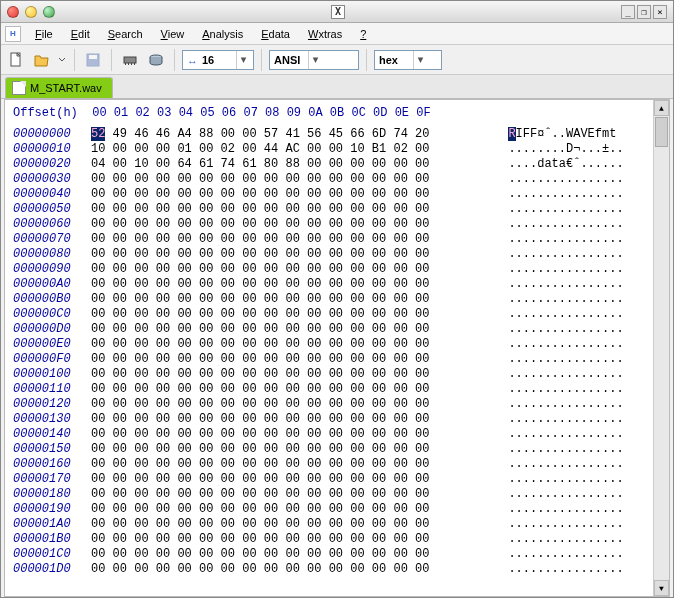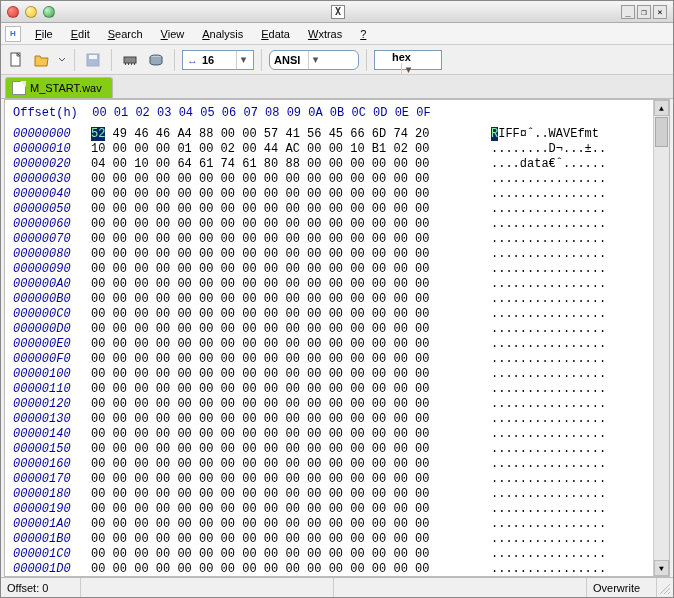--- a/index.html
+++ b/index.html
@@ -29,22 +29,22 @@
   .tab { background:#84cc16;border:1px solid #bbb;border-bottom:none;padding:3px 10px 3px 6px;font-size:11px;display:flex;align-items:center;gap:4px;border-radius:3px 3px 0 0;}
   .fileicon{width:14px;height:14px;background:#fff;border:1px solid #888;position:relative;}
   .fileicon:before{content:'';position:absolute;right:-1px;top:-1px;border:3px solid #e8e8e8;border-left-color:transparent;border-bottom-color:transparent;}
 
   .content { flex:1;display:flex;flex-direction:column;background:#fff;border:1px solid #bbb;margin:0 3px;overflow:hidden;}
   .hexview { flex:1;overflow:hidden;position:relative;font-family:'Courier New',monospace;font-size:12px;line-height:15px;display:flex;}
   .hexscroll{flex:1;overflow:hidden;padding:6px 12px 6px 8px;white-space:pre;}
   .header-row{color:#0000a0;}
   .offset{color:#0000a0;font-style:italic;}
   .hexbytes{color:#000;}
-  .ascii{color:#000;}
-  .selbyte{background:#0a246a;color:#86efac;}
+  .ascii{color:#000;text-align:center;}
+  .selbyte{background:#0a246a;color:#f9a8d4;}
   .row{display:flex;}
   .c-off{width:78px;}
   .c-hex{width:400px;}
   .c-asc{flex:1;}
   .vscroll{width:16px;background:#e8e8e8;border-left:1px solid #ccc;position:relative;}
   .vscroll .up,.vscroll .down{height:16px;background:#ddd;border:1px solid #bbb;display:flex;align-items:center;justify-content:center;font-size:8px;}
   .vscroll .down{position:absolute;bottom:0;left:0;right:0;}
   .vscroll .thumb{position:absolute;top:17px;left:1px;right:1px;height:30px;background:#cfcfcf;border:1px solid #aaa;}
 
   .statusbar{height:20px;border-top:1px solid #bbb;background:#f0f0f0;display:flex;align-items:stretch;font-size:11px;}
@@ -129,26 +129,26 @@
           <path d="M2 5 L2 11 A6 2 0 0 0 14 11 L14 5" fill="#9ab" stroke="#456"></path>
         </svg>
     </div>
     <div class="sep"></div>
     <div class="combo" style="min-width:72px;">
       <span style="color:#2a5cd6;padding:0 2px;">↔</span>
       <span class="val">16</span>
       <span class="dd">▾</span>
     </div>
     <div class="sep"></div>
-    <div class="combo" style="min-width:90px;border-radius:6px;">
+    <div class="combo" style="min-width:90px;">
       <span class="val">ANSI</span>
       <span class="dd">▾</span>
     </div>
     <div class="sep"></div>
-    <div class="combo" style="min-width:68px;flex-direction:column;">
+    <div class="combo" style="min-width:68px;">
       <span class="val">hex</span>
       <span class="dd">▾</span>
     </div>
   </div>
 
   <div class="tabbar">
     <div class="tab">
       <span class="fileicon"></span>
       <span>M_START.wav</span>
     </div>
@@ -158,25 +158,14 @@
     <div class="hexview">
       <div class="hexscroll" id="hexbody"><div class="row header-row"><span>Offset(h)  00 01 02 03 04 05 06 07 08 09 0A 0B 0C 0D 0E 0F</span></div><div style="height:6px"></div><div class="row"><span class="c-off offset">00000000</span>  <span class="c-hex hexbytes"><span class="selbyte">52</span> 49 46 46 A4 88 00 00 57 41 56 45 66 6D 74 20</span>  <span class="c-asc ascii"><span class="selbyte">R</span>IFF¤ˆ..WAVEfmt </span></div><div class="row"><span class="c-off offset">00000010</span>  <span class="c-hex hexbytes">10 00 00 00 01 00 02 00 44 AC 00 00 10 B1 02 00</span>  <span class="c-asc ascii">........D¬...±..</span></div><div class="row"><span class="c-off offset">00000020</span>  <span class="c-hex hexbytes">04 00 10 00 64 61 74 61 80 88 00 00 00 00 00 00</span>  <span class="c-asc ascii">....data€ˆ......</span></div><div class="row"><span class="c-off offset">00000030</span>  <span class="c-hex hexbytes">00 00 00 00 00 00 00 00 00 00 00 00 00 00 00 00</span>  <span class="c-asc ascii">................</span></div><div class="row"><span class="c-off offset">00000040</span>  <span class="c-hex hexbytes">00 00 00 00 00 00 00 00 00 00 00 00 00 00 00 00</span>  <span class="c-asc ascii">................</span></div><div class="row"><span class="c-off offset">00000050</span>  <span class="c-hex hexbytes">00 00 00 00 00 00 00 00 00 00 00 00 00 00 00 00</span>  <span class="c-asc ascii">................</span></div><div class="row"><span class="c-off offset">00000060</span>  <span class="c-hex hexbytes">00 00 00 00 00 00 00 00 00 00 00 00 00 00 00 00</span>  <span class="c-asc ascii">................</span></div><div class="row"><span class="c-off offset">00000070</span>  <span class="c-hex hexbytes">00 00 00 00 00 00 00 00 00 00 00 00 00 00 00 00</span>  <span class="c-asc ascii">................</span></div><div class="row"><span class="c-off offset">00000080</span>  <span class="c-hex hexbytes">00 00 00 00 00 00 00 00 00 00 00 00 00 00 00 00</span>  <span class="c-asc ascii">................</span></div><div class="row"><span class="c-off offset">00000090</span>  <span class="c-hex hexbytes">00 00 00 00 00 00 00 00 00 00 00 00 00 00 00 00</span>  <span class="c-asc ascii">................</span></div><div class="row"><span class="c-off offset">000000A0</span>  <span class="c-hex hexbytes">00 00 00 00 00 00 00 00 00 00 00 00 00 00 00 00</span>  <span class="c-asc ascii">................</span></div><div class="row"><span class="c-off offset">000000B0</span>  <span class="c-hex hexbytes">00 00 00 00 00 00 00 00 00 00 00 00 00 00 00 00</span>  <span class="c-asc ascii">................</span></div><div class="row"><span class="c-off offset">000000C0</span>  <span class="c-hex hexbytes">00 00 00 00 00 00 00 00 00 00 00 00 00 00 00 00</span>  <span class="c-asc ascii">................</span></div><div class="row"><span class="c-off offset">000000D0</span>  <span class="c-hex hexbytes">00 00 00 00 00 00 00 00 00 00 00 00 00 00 00 00</span>  <span class="c-asc ascii">................</span></div><div class="row"><span class="c-off offset">000000E0</span>  <span class="c-hex hexbytes">00 00 00 00 00 00 00 00 00 00 00 00 00 00 00 00</span>  <span class="c-asc ascii">................</span></div><div class="row"><span class="c-off offset">000000F0</span>  <span class="c-hex hexbytes">00 00 00 00 00 00 00 00 00 00 00 00 00 00 00 00</span>  <span class="c-asc ascii">................</span></div><div class="row"><span class="c-off offset">00000100</span>  <span class="c-hex hexbytes">00 00 00 00 00 00 00 00 00 00 00 00 00 00 00 00</span>  <span class="c-asc ascii">................</span></div><div class="row"><span class="c-off offset">00000110</span>  <span class="c-hex hexbytes">00 00 00 00 00 00 00 00 00 00 00 00 00 00 00 00</span>  <span class="c-asc ascii">................</span></div><div class="row"><span class="c-off offset">00000120</span>  <span class="c-hex hexbytes">00 00 00 00 00 00 00 00 00 00 00 00 00 00 00 00</span>  <span class="c-asc ascii">................</span></div><div class="row"><span class="c-off offset">00000130</span>  <span class="c-hex hexbytes">00 00 00 00 00 00 00 00 00 00 00 00 00 00 00 00</span>  <span class="c-asc ascii">................</span></div><div class="row"><span class="c-off offset">00000140</span>  <span class="c-hex hexbytes">00 00 00 00 00 00 00 00 00 00 00 00 00 00 00 00</span>  <span class="c-asc ascii">................</span></div><div class="row"><span class="c-off offset">00000150</span>  <span class="c-hex hexbytes">00 00 00 00 00 00 00 00 00 00 00 00 00 00 00 00</span>  <span class="c-asc ascii">................</span></div><div class="row"><span class="c-off offset">00000160</span>  <span class="c-hex hexbytes">00 00 00 00 00 00 00 00 00 00 00 00 00 00 00 00</span>  <span class="c-asc ascii">................</span></div><div class="row"><span class="c-off offset">00000170</span>  <span class="c-hex hexbytes">00 00 00 00 00 00 00 00 00 00 00 00 00 00 00 00</span>  <span class="c-asc ascii">................</span></div><div class="row"><span class="c-off offset">00000180</span>  <span class="c-hex hexbytes">00 00 00 00 00 00 00 00 00 00 00 00 00 00 00 00</span>  <span class="c-asc ascii">................</span></div><div class="row"><span class="c-off offset">00000190</span>  <span class="c-hex hexbytes">00 00 00 00 00 00 00 00 00 00 00 00 00 00 00 00</span>  <span class="c-asc ascii">................</span></div><div class="row"><span class="c-off offset">000001A0</span>  <span class="c-hex hexbytes">00 00 00 00 00 00 00 00 00 00 00 00 00 00 00 00</span>  <span class="c-asc ascii">................</span></div><div class="row"><span class="c-off offset">000001B0</span>  <span class="c-hex hexbytes">00 00 00 00 00 00 00 00 00 00 00 00 00 00 00 00</span>  <span class="c-asc ascii">................</span></div><div class="row"><span class="c-off offset">000001C0</span>  <span class="c-hex hexbytes">00 00 00 00 00 00 00 00 00 00 00 00 00 00 00 00</span>  <span class="c-asc ascii">................</span></div><div class="row"><span class="c-off offset">000001D0</span>  <span class="c-hex hexbytes">00 00 00 00 00 00 00 00 00 00 00 00 00 00 00 00</span>  <span class="c-asc ascii">................</span></div></div>
       <div class="vscroll">
         <div class="up">▲</div>
         <div class="thumb"></div>
         <div class="down">▼</div>
       </div>
     </div>
   </div>
 
-  <div class="statusbar">
-    <div class="statcell">Offset: 0</div>
-    <div class="statcell flex"></div>
-    <div class="statcell flex"></div>
-    <div class="statcell end">Overwrite</div>
-    <div class="grip">
-      <svg width="12" height="12">
-          <path d="M11 1 L1 11 M11 5 L5 11 M11 9 L9 11" stroke="#888"></path>
-        </svg>
-    </div>
-  </div>
 
 </div>
 
 </body></html>

